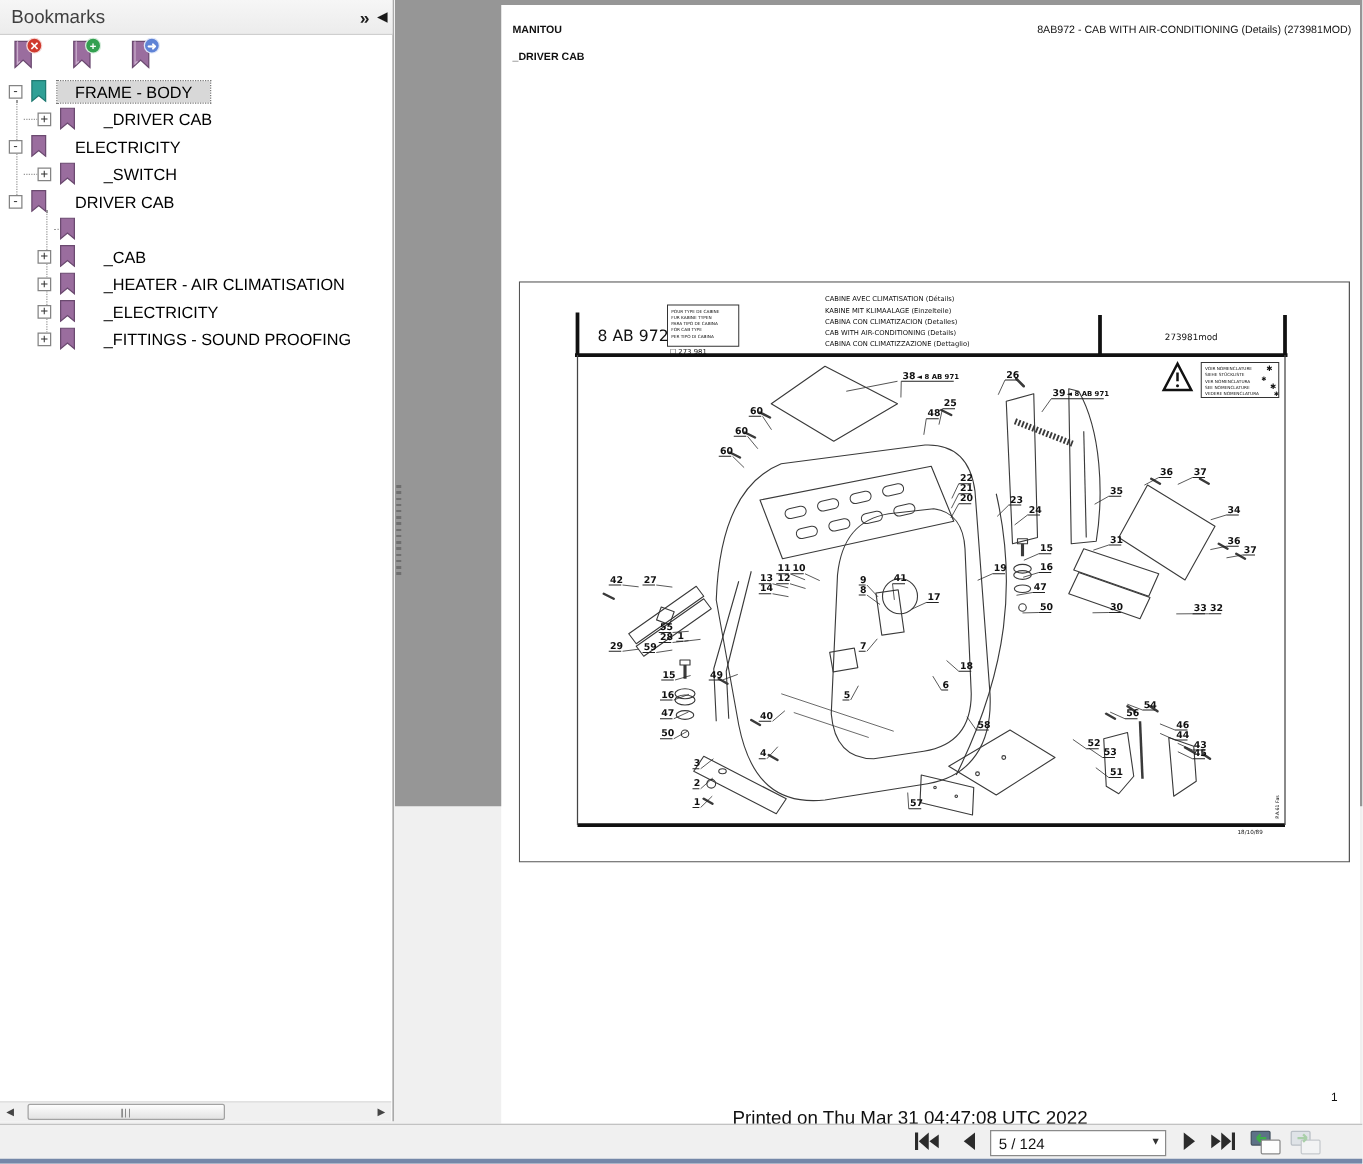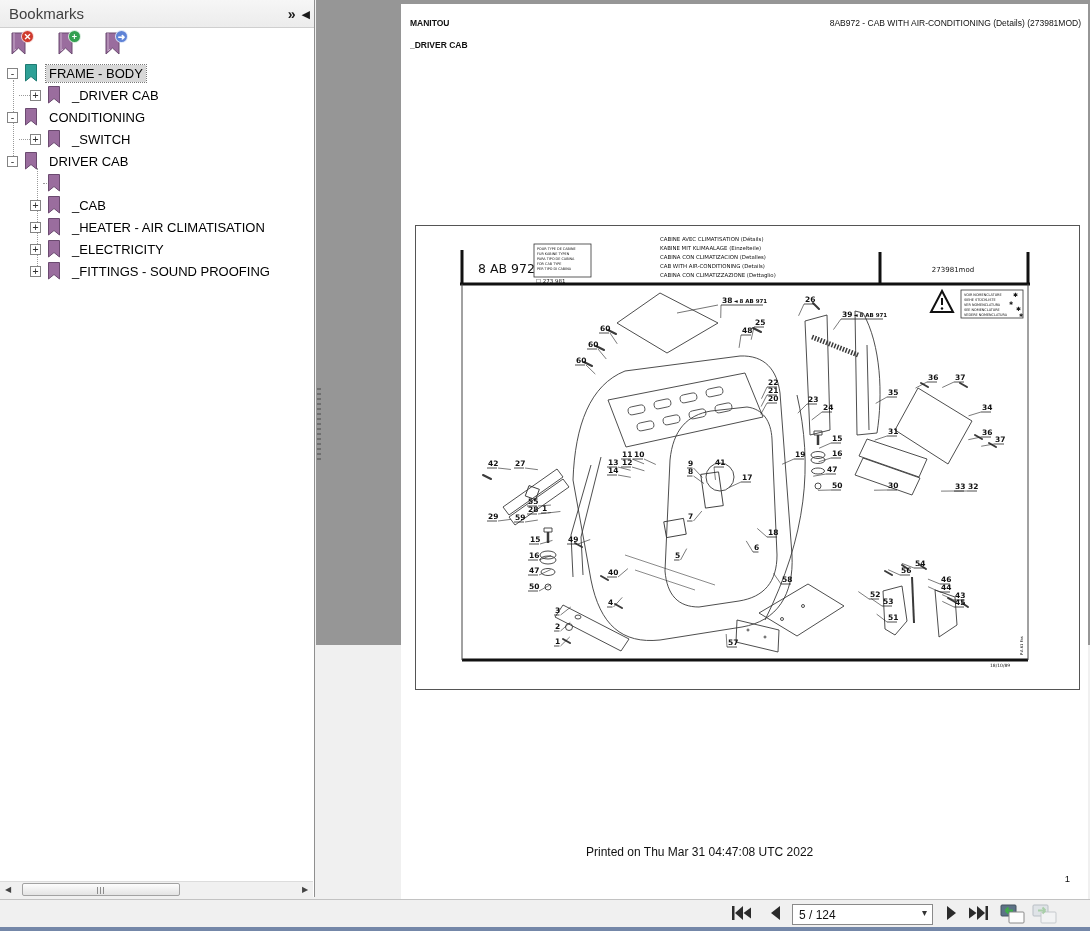--- a/index.html
+++ b/index.html
@@ -18,41 +18,41 @@
   .bm-tool { position:relative; width:24px; height:26px; }
   .bm-tool .ribbon { position:absolute; left:0; top:2px; }
   .bm-tool .badge { position:absolute; right:0; top:0; width:13px; height:13px; border-radius:50%; color:#fff; font-size:9px; font-weight:bold; text-align:center; line-height:13px; border:1px solid rgba(255,255,255,.8); }
 
   .bm-tree { position:absolute; left:0; top:62px; right:0; bottom:20px; overflow:hidden; }
   .bm-row { position:relative; height:22px; display:flex; align-items:center; white-space:nowrap; }
   .expander { width:11px; height:11px; border:1px solid #848484; background:#fff; font-size:10px; line-height:9px; text-align:center; color:#333; flex:0 0 11px; font-family:"DejaVu Sans Mono", monospace; }
   .expander-ph { width:11px; flex:0 0 11px; }
   .lv0 { margin-left:7px; } .lv1 { margin-left:30px; }
   .bm-row .ricon { margin-left:6px; margin-right:8px; flex:0 0 14px; height:18px; }
-  .bm-label { font-size:13px; color:#000; padding:1px 3px; }
+  .bm-label { font-size:13px; color:#000; padding:1px 14px; }
   .bm-label.selected { background:#d8d8d8; outline:1px dotted #7a7a7a; }
   .tree-line { position:absolute; border-left:1px dotted #9a9a9a; width:0; }
   .tree-hline { position:absolute; border-top:1px dotted #9a9a9a; height:0; }
 
   .bm-hscroll { position:absolute; left:0; bottom:0; height:16px; width:313px; background:#f0f0f0; border-top:1px solid #dcdcdc; }
   .scroll-arrow { position:absolute; top:1px; width:14px; height:14px; font-size:8px; color:#444; text-align:center; line-height:14px; }
   .scroll-thumb { position:absolute; left:22px; top:1px; width:158px; height:13px; background:linear-gradient(#fdfdfd,#e3e3e3); border:1px solid #a2a2a2; border-radius:2px; }
   .scroll-thumb .grip { position:absolute; left:50%; top:3px; width:8px; height:7px; margin-left:-4px;
       background:repeating-linear-gradient(90deg,#8c8c8c 0 1px,transparent 1px 3px); }
 
   
   .viewer-bg { position:absolute; left:316px; top:0; width:774px; height:645px; background:#969696; }
   .splitter { position:absolute; left:1px; top:388px; width:4px; height:74px;
       background:repeating-linear-gradient(#6f6f6f 0 2px, transparent 2px 5px); }
 
   .pdf-page { position:absolute; left:85px; top:4px; width:687px; height:895px; background:#fff; }
   .hdr-left  { position:absolute; left:9px;  top:14px; font-size:8.5px; font-weight:600; color:#111; }
   .hdr-right { position:absolute; right:7px; top:14px; font-size:8.5px; font-weight:400; color:#111; }
   .hdr-sub   { position:absolute; left:9px;  top:36px; font-size:8.5px; font-weight:600; color:#111; }
-  .ftr-printed { position:absolute; left:185px; top:841px; font-size:12px; color:#111; }
+  .ftr-printed { position:absolute; left:185px; top:882px; font-size:15px; color:#111; }
   .ftr-page    { position:absolute; right:18px; top:869px; font-size:9.5px; color:#111; }
 
   .drawing-wrap { position:absolute; left:14px; top:221px; width:665px; height:465px; }
   svg text { font-family:"DejaVu Sans", sans-serif; }
 
   
   .nav-bar { position:absolute; left:0; top:899px; width:1090px; height:28px; background:#f0f0f0; border-top:1px solid #c2c2c2;text-align:center; }
   .nav-btn { position:absolute; top:4px; width:22px; height:20px; cursor:default; }
   .page-combo { position:absolute; left:792px; top:4px; width:141px; height:21px; background:#fff; border:1px solid #8a8a8a; font-size:12px; color:#111; }
   .page-combo .val { position:absolute; left:6px; top:3px; }
@@ -116,21 +116,21 @@
           <svg class="ricon" width="14" height="18" viewBox="0 0 14 18">
             <path d="M1.5 0.5 H12.5 V17 L7 12.5 L1.5 17 Z" fill="#9a6d9e" stroke="#6b4a70"></path>
           </svg>
           <span class="bm-label">_DRIVER CAB</span>
         </div>
         <div class="bm-row">
           <span class="expander lv0">-</span>
           <svg class="ricon" width="14" height="18" viewBox="0 0 14 18">
             <path d="M1.5 0.5 H12.5 V17 L7 12.5 L1.5 17 Z" fill="#9a6d9e" stroke="#6b4a70"></path>
           </svg>
-          <span class="bm-label">CONDITIONING</span>
+          <span class="bm-label">ELECTRICITY</span>
         </div>
         <div class="bm-row">
           <span class="expander lv1">+</span>
           <svg class="ricon" width="14" height="18" viewBox="0 0 14 18">
             <path d="M1.5 0.5 H12.5 V17 L7 12.5 L1.5 17 Z" fill="#9a6d9e" stroke="#6b4a70"></path>
           </svg>
           <span class="bm-label">_SWITCH</span>
         </div>
         <div class="bm-row">
           <span class="expander lv0">-</span>

